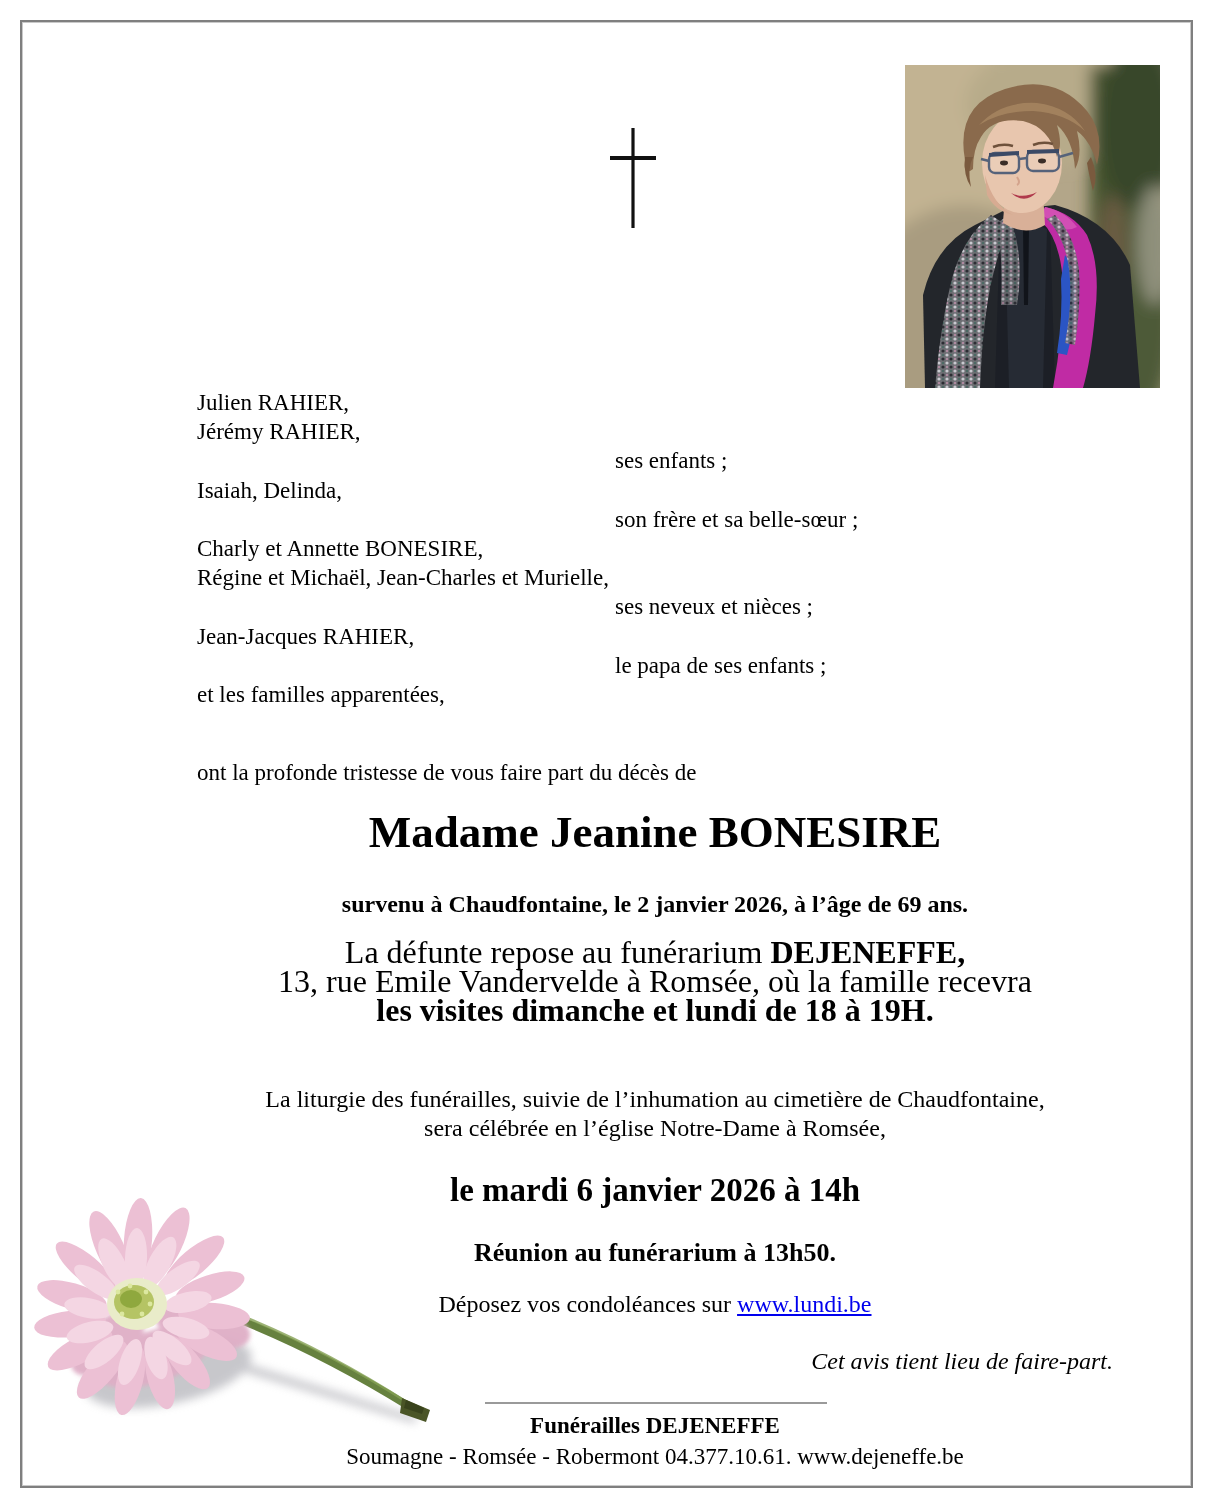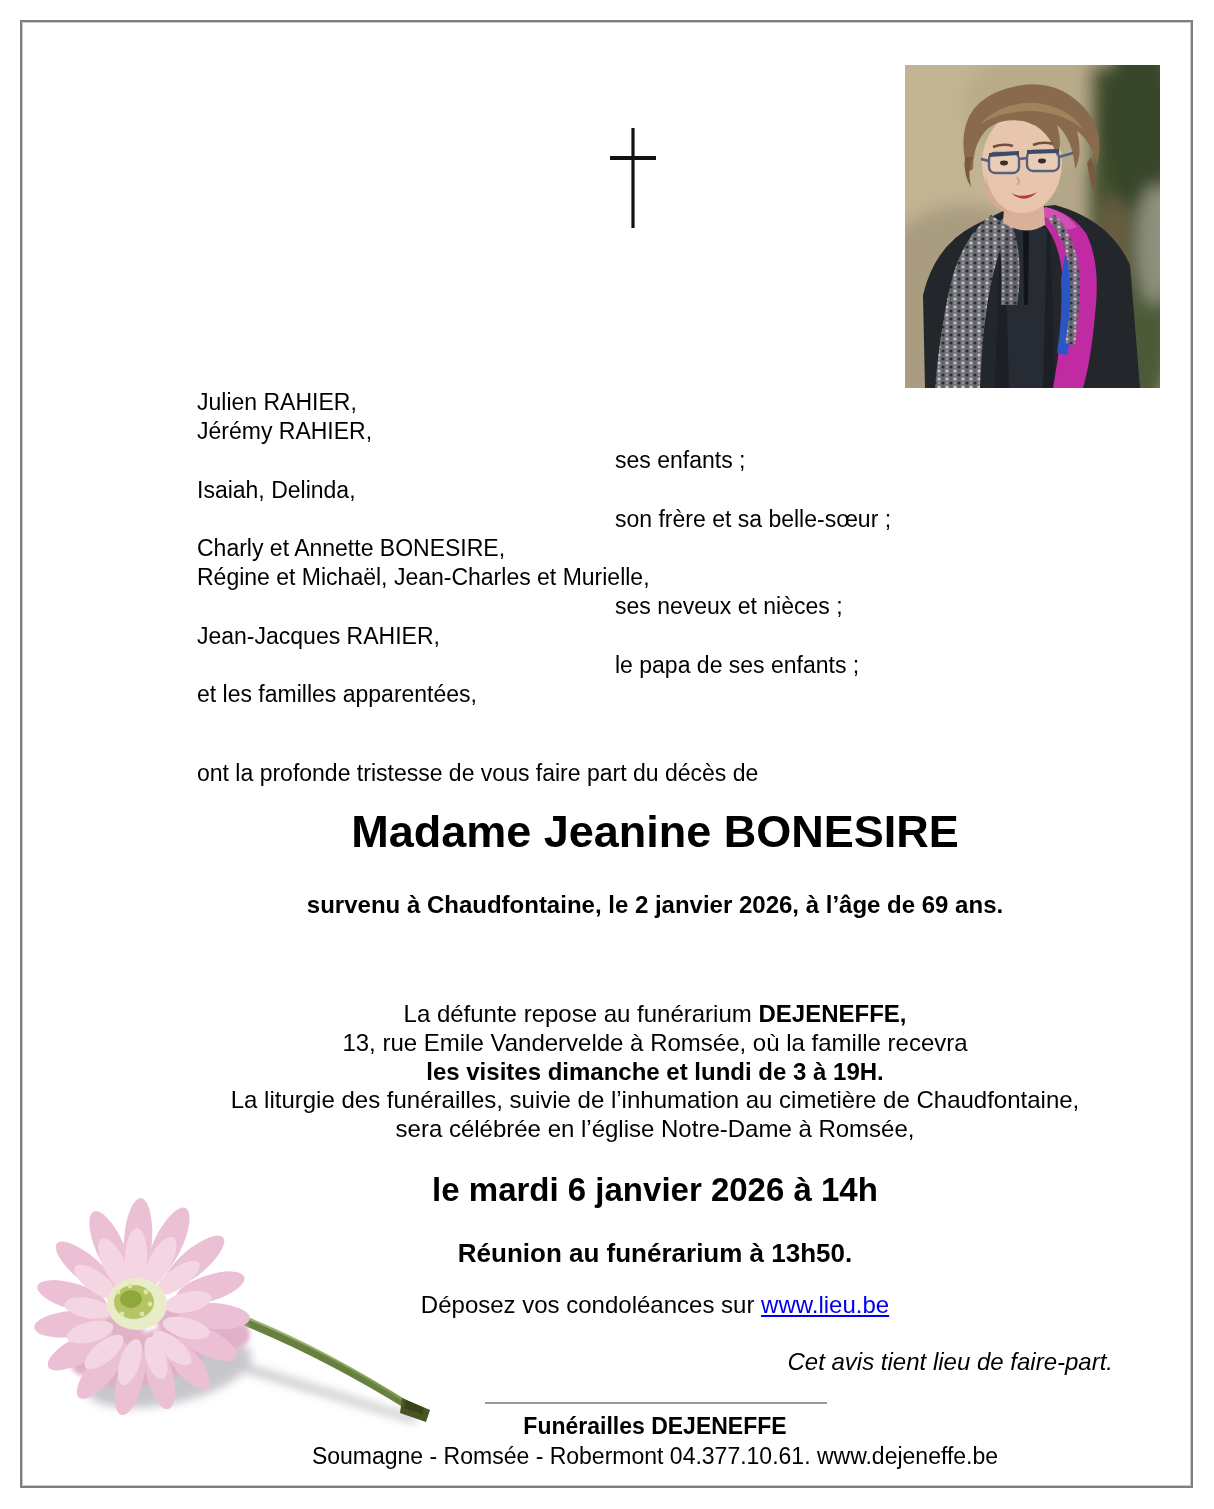--- a/index.html
+++ b/index.html
@@ -5,21 +5,21 @@
   html, body {
     margin: 0;
     padding: 0;
     background: #ffffff;
   }
   .page {
     position: relative;
     width: 1214px;
     height: 1509px;
     background: #ffffff;
-    font-family: Liberation Sans, sans-serif;
+    font-family: Liberation Serif, serif;
     color: #000000;
     overflow: hidden;
   }
   .frame {
     position: absolute;
     left: 20px;
     top: 20px;
     right: 21px;
     bottom: 21px;
     border: 2px solid #7f7f7f;
@@ -68,22 +68,22 @@
     font-size: 45px;
     font-weight: bold;
     line-height: 52px;
   }
   .death-notice {
     top: 891px;
     font-size: 24px;
     font-weight: bold;
   }
   .repose-block {
-    top: 999px;
-    font-size: 24px;
+    top: 938px;
+    font-size: 32px;
     line-height: 29px;
   }
   .repose-block .bold { font-weight: bold; }
   .ceremony-block {
     top: 1085px;
     font-size: 24px;
     line-height: 29px;
   }
   .ceremony-date {
     top: 1170px;
@@ -239,33 +239,33 @@
 
   <div class="intro-line">ont la profonde tristesse de vous faire part du décès de</div>
 
   <div class="centered deceased-name">Madame Jeanine BONESIRE</div>
 
   <div class="centered death-notice">survenu à Chaudfontaine, le 2 janvier 2026, à l’âge de 69 ans.</div>
 
   <div class="centered repose-block">
     <div><span>La défunte repose au funérarium </span><span class="bold">DEJENEFFE,</span></div>
     <div>13, rue Emile Vandervelde à Romsée, où la famille recevra</div>
-    <div class="bold">les visites dimanche et lundi de 3 à 19H.</div>
+    <div class="bold">les visites dimanche et lundi de 18 à 19H.</div>
   </div>
 
   <div class="centered ceremony-block">
     <div>La liturgie des funérailles, suivie de l’inhumation au cimetière de Chaudfontaine,</div>
     <div>sera célébrée en l’église Notre-Dame à Romsée,</div>
   </div>
 
   <div class="centered ceremony-date">le mardi 6 janvier 2026 à 14h</div>
 
   <div class="centered reunion-line">Réunion au funérarium à 13h50.</div>
 
-  <div class="centered condolences-line"><span>Déposez vos condoléances sur </span><a href="#" style="color: rgb(0, 0, 238);">www.lieu.be</a></div>
+  <div class="centered condolences-line"><span>Déposez vos condoléances sur </span><a href="#" style="color: rgb(0, 0, 238);">www.lundi.be</a></div>
 
   <div class="centered avis-line">Cet avis tient lieu de faire-part.</div>
 
   <div class="footer-rule"></div>
   <div class="centered footer-name">Funérailles DEJENEFFE</div>
   <div class="centered footer-address">Soumagne - Romsée - Robermont 04.377.10.61. www.dejeneffe.be</div>
 
   <svg class="flower" viewBox="0 0 430 260" aria-hidden="true">
     <defs>
       <filter id="fblur">

